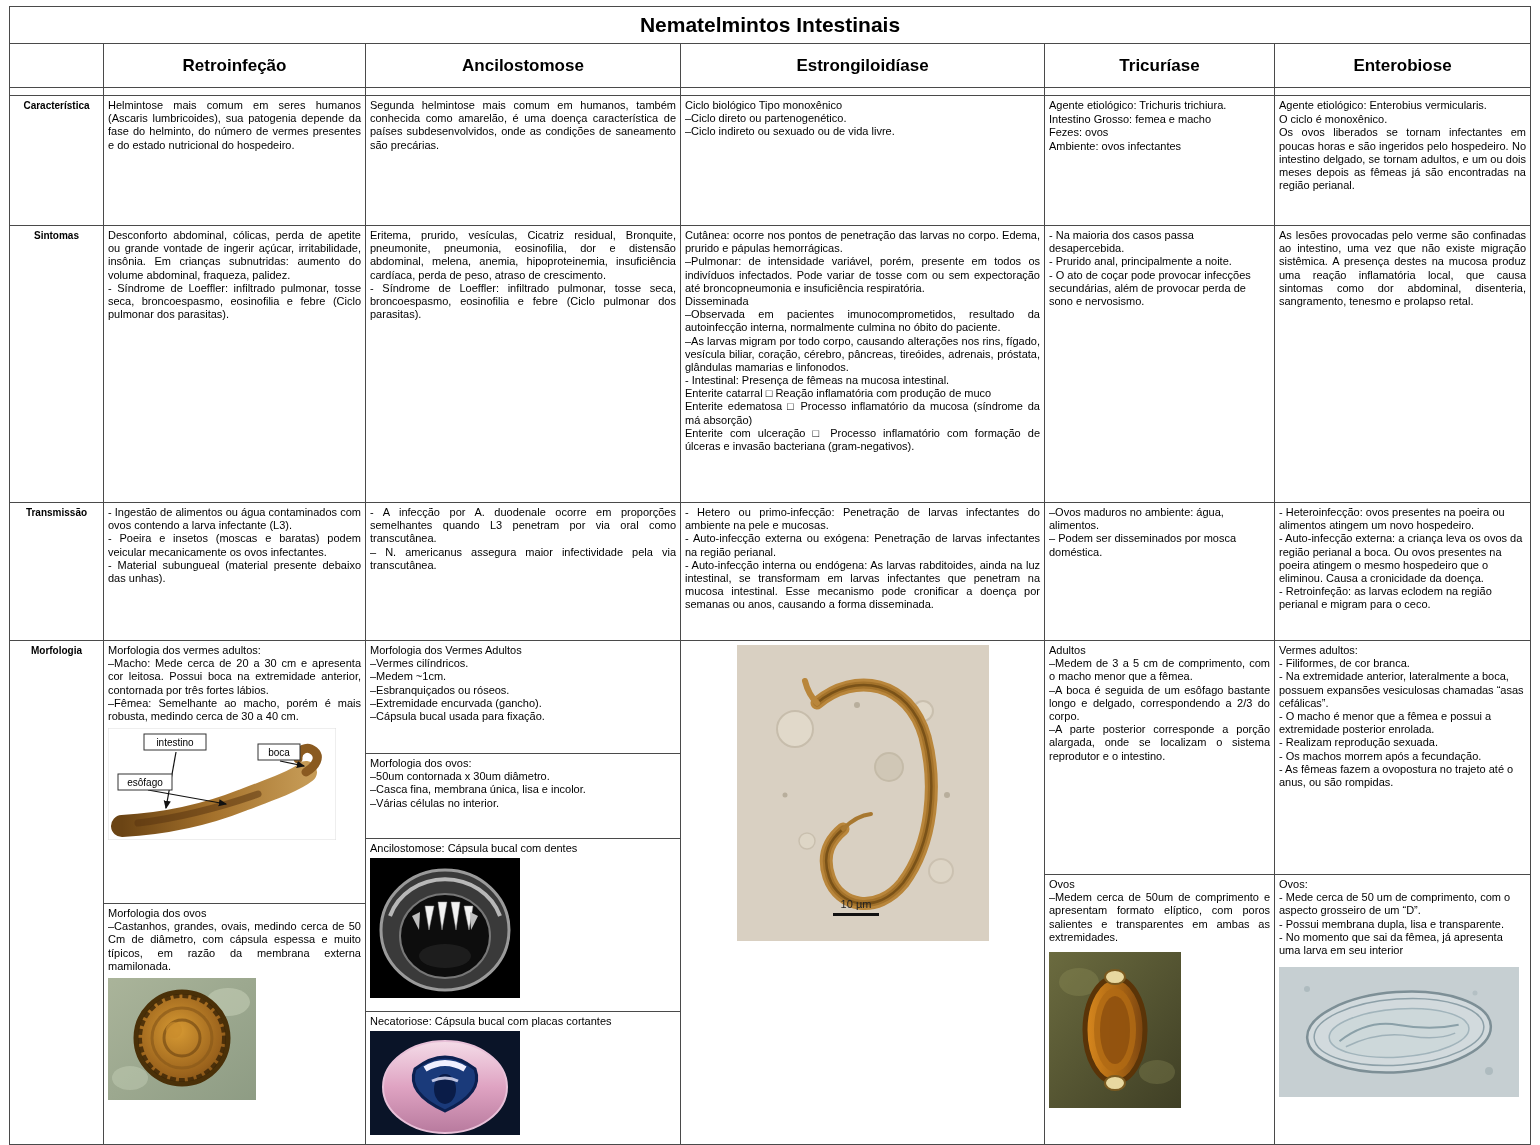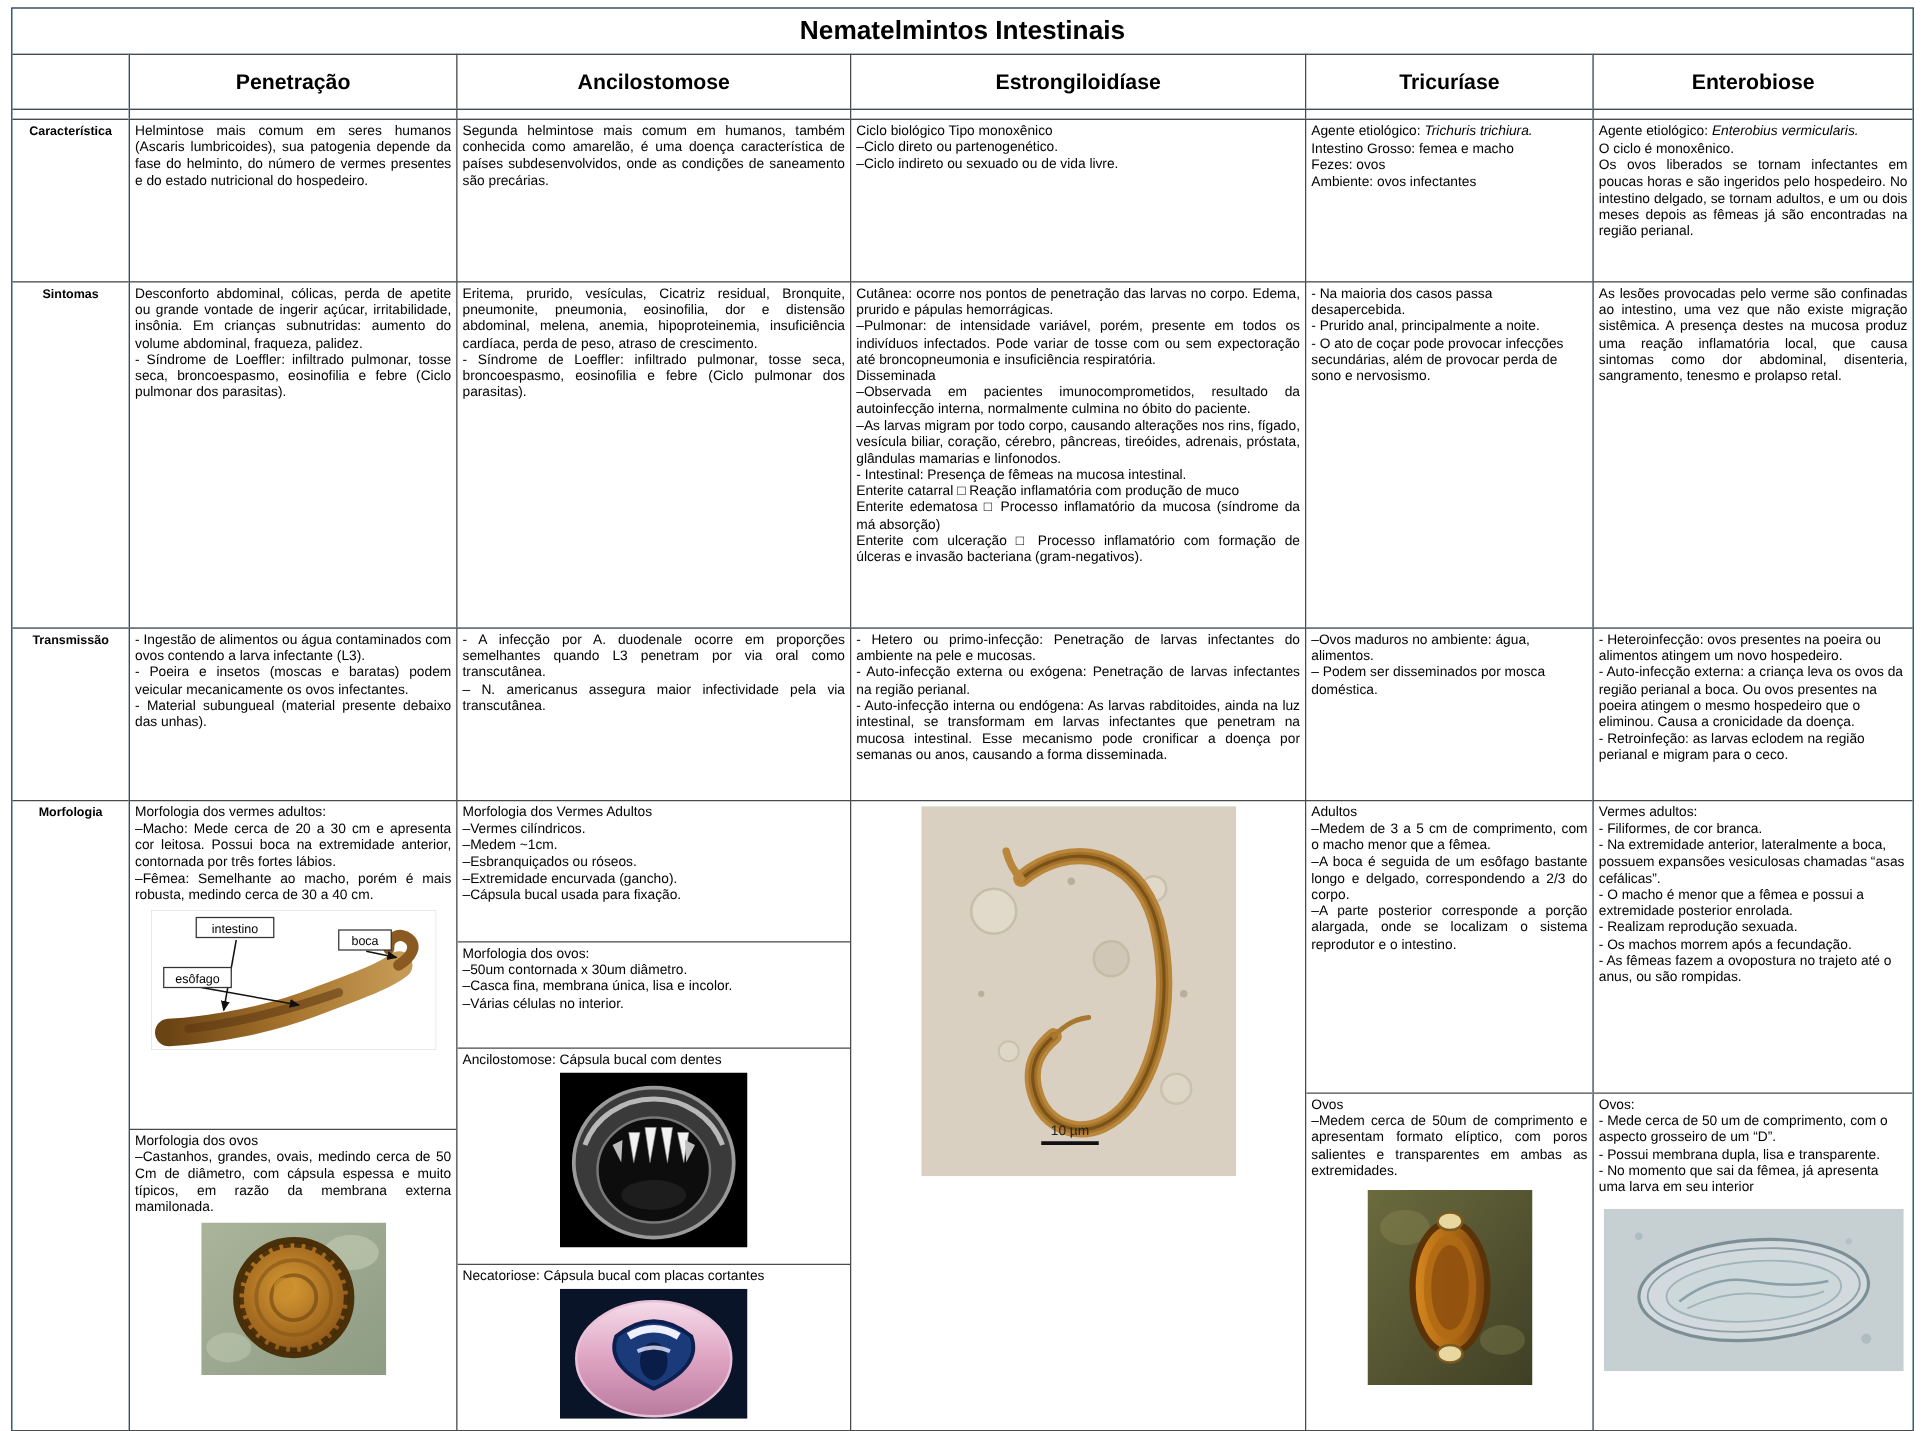--- a/index.html
+++ b/index.html
@@ -17,37 +17,37 @@
   .nl{border-left:none;}
   .nt{border-top:none;}
   .title-cell{grid-column:1/-1;display:flex;align-items:center;justify-content:center;font-size:21px;font-weight:bold;}
   .colhead{display:flex;align-items:center;justify-content:center;font-size:17px;font-weight:bold;}
   .rowlabel{font-size:10px;font-weight:bold;text-align:center;padding:4px 2px 0 2px;}
   .body{font-size:11px;line-height:1.2;padding:3px 4px;}
   .p0{padding:0;}
   .just{text-align:justify;}
   .pre{white-space:pre-line;}
   .b{font-weight:normal;}
-  .it{font-style:italic;}
+  .it{}
   .para{margin:0 0 1px 0;}
   .sub{box-sizing:border-box;padding:3px 4px;}
   .sub.divided{border-top:1px solid #4a4a4a;}
-  .imgwrap{display:flex;justify-content:center;margin:5px 0 2px 0;}
+  .imgwrap{display:flex;justify-content:flex-start;margin:5px 0 2px 0;}
   .centerimg{display:flex;justify-content:center;align-items:flex-start;padding-top:4px;}
   svg text{font-family:"Liberation Sans", sans-serif;}
 </style>
 </head>
 <body>
 
 <div class="tbl">
 
   <div class="cell nl nt title-cell">Nematelmintos Intestinais</div>
 
   <div class="cell nl"></div>
-  <div class="cell colhead">Penetração</div>
+  <div class="cell colhead">Retroinfeção</div>
   <div class="cell colhead">Ancilostomose</div>
   <div class="cell colhead">Estrongiloidíase</div>
   <div class="cell colhead">Tricuríase</div>
   <div class="cell colhead">Enterobiose</div>
 
   <div class="cell nl"></div>
   <div class="cell"></div>
   <div class="cell"></div>
   <div class="cell"></div>
   <div class="cell"></div>

